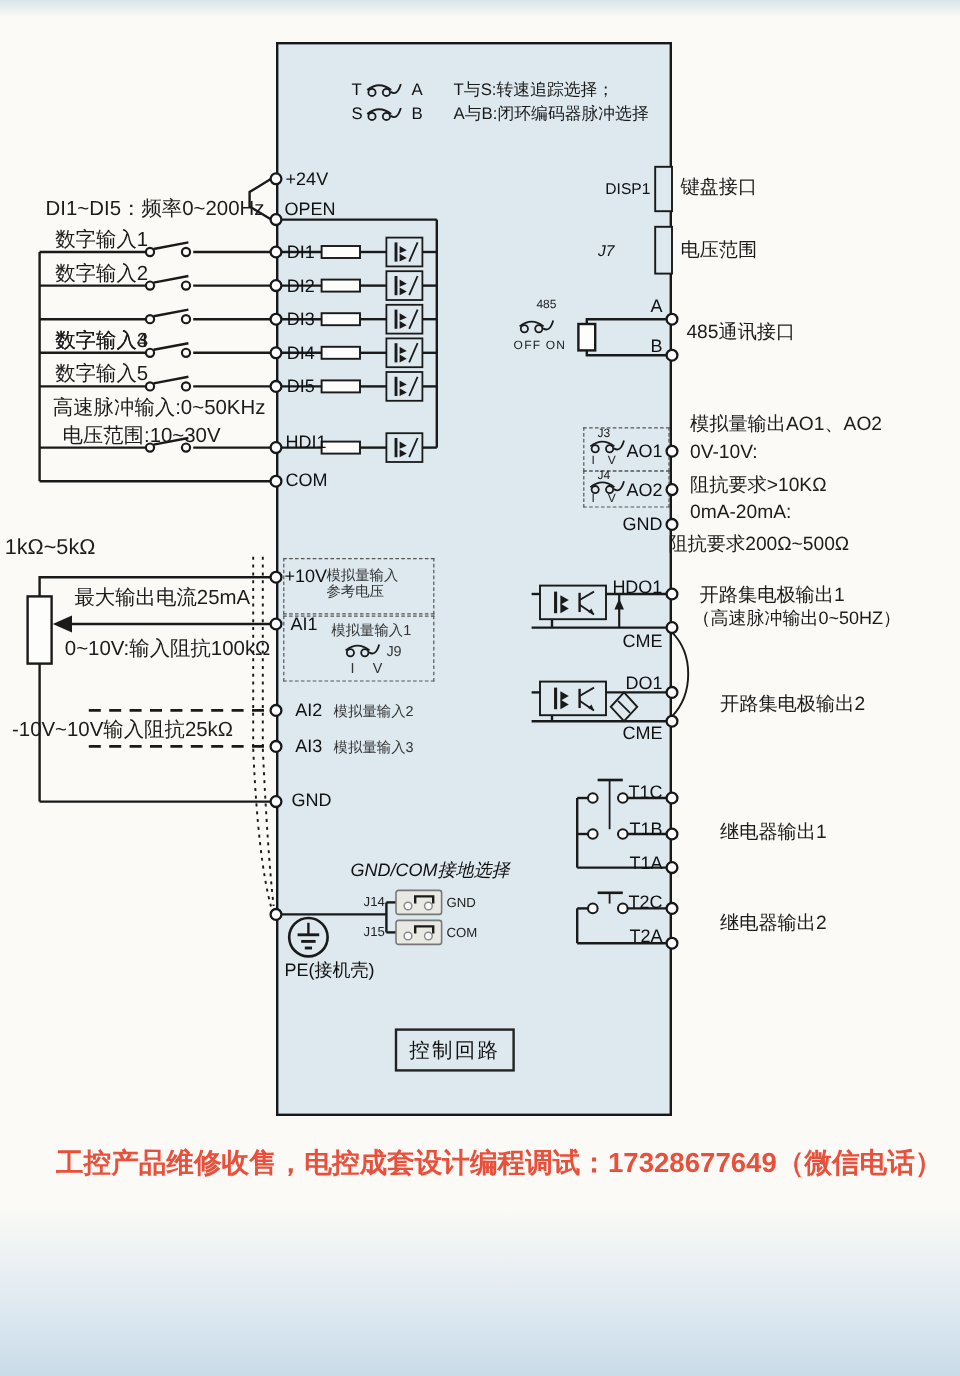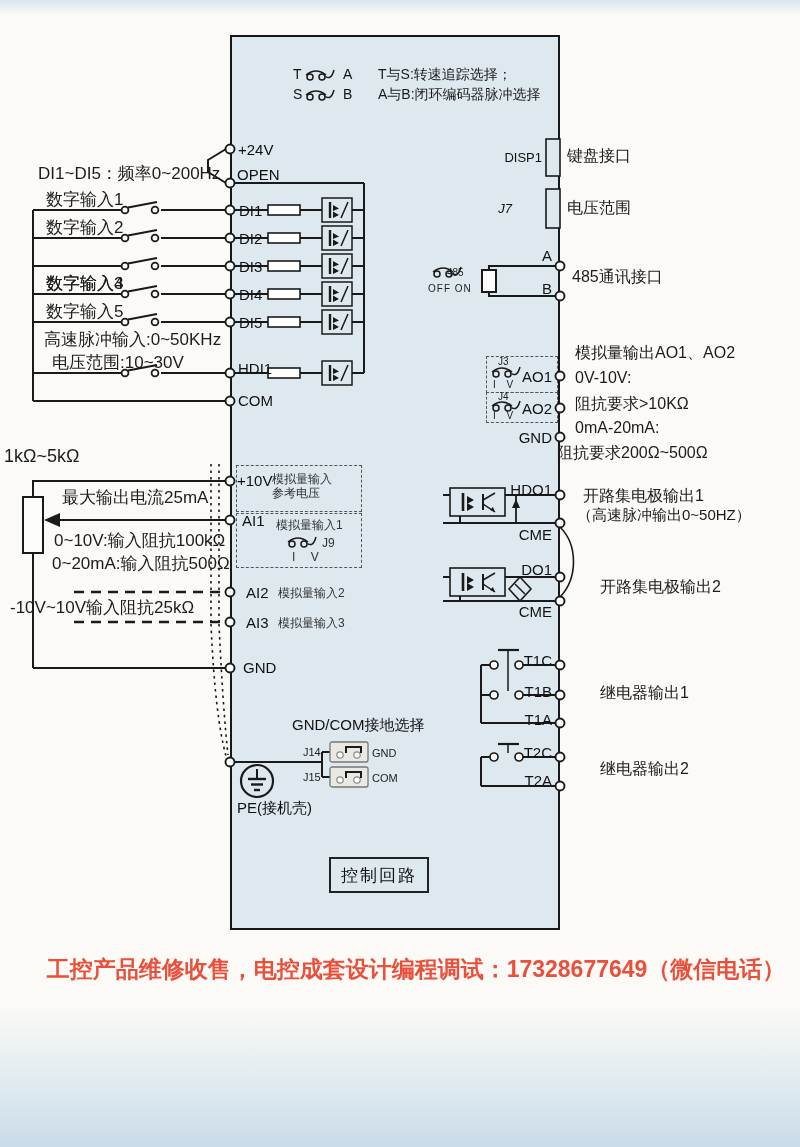--- a/index.html
+++ b/index.html
@@ -282,21 +282,20 @@
   <div class="txt cj" style="left:46px;top:188px;">数字输入1</div>
   <div class="txt cj" style="left:46px;top:216px;">数字输入2</div>
   <div class="txt cj" style="left:46px;top:244px;margin-top:28px;">数字输入3</div>
   <div class="txt cj" style="left:46px;top:272px;">数字输入4</div>
   <div class="txt cj" style="left:46px;top:300px;">数字输入5</div>
   <div class="txt cj" style="left:44px;top:328px;">高速脉冲输入:0~50KHz</div>
   <div class="txt cj" style="left:52px;top:351px;">电压范围:10~30V</div>
   <div class="txt cj" style="left:4px;top:446px;font-size:18px;">1kΩ~5kΩ</div>
   <div class="txt cj" style="left:62px;top:486px;">最大输出电流25mA</div>
   <div class="txt cj" style="left:54px;top:529px;">0~10V:输入阻抗100kΩ</div>
-  <div class="txt cj" style="left:52px;top:552px;">0~20mA:输入阻抗500Ω</div>
   <div class="txt cj" style="left:10px;top:596px;">-10V~10V输入阻抗25kΩ</div>
 
   <div class="txt lbl" style="left:238px;top:141px;">+24V</div>
   <div class="txt lbl" style="left:237px;top:166px;">OPEN</div>
   <div class="txt lbl" style="left:239px;top:202px;">DI1</div>
   <div class="txt lbl" style="left:239px;top:230px;">DI2</div>
   <div class="txt lbl" style="left:239px;top:258px;">DI3</div>
   <div class="txt lbl" style="left:239px;top:286px;">DI4</div>
   <div class="txt lbl" style="left:239px;top:314px;">DI5</div>
   <div class="txt lbl" style="left:238px;top:360px;">HDI1</div>
@@ -307,36 +306,36 @@
   <div class="txt lbl" style="left:246px;top:614px;">AI3</div>
   <div class="txt lbl" style="left:243px;top:659px;">GND</div>
 
   <div class="txt small" style="left:272px;top:471px;">模拟量输入</div>
   <div class="txt small" style="left:272px;top:485px;">参考电压</div>
   <div class="txt small" style="left:276px;top:517px;">模拟量输入1</div>
   <div class="txt small" style="left:322px;top:536px;">J9</div>
   <div class="txt small" style="left:292px;top:550px;letter-spacing:6px;">I V</div>
   <div class="txt small" style="left:278px;top:585px;">模拟量输入2</div>
   <div class="txt small" style="left:278px;top:615px;">模拟量输入3</div>
-  <div class="txt lbl" style="left:292px;top:716px;">GND/COM接地选择</div>
+  <div class="txt lbl" style="left:292px;top:716px;font-style:italic;">GND/COM接地选择</div>
   <div class="txt tiny" style="left:303px;top:746px;font-size:11px;">J14</div>
   <div class="txt tiny" style="left:372px;top:747px;font-size:11px;">GND</div>
   <div class="txt tiny" style="left:303px;top:771px;font-size:11px;">J15</div>
   <div class="txt tiny" style="left:372px;top:772px;font-size:11px;">COM</div>
   <div class="txt lbl" style="left:237px;top:799px;">PE(接机壳)</div>
   <div id="controlbox">
       <span>控制回路</span>
     </div>
 
   <div class="txt lbl lblR" style="left:498px;top:150px;width:44px;font-size:13px;">DISP1</div>
   <div class="txt cjs" style="left:567px;top:146px;">键盘接口</div>
   <div class="txt lbl lblR" style="left:488px;top:201px;width:24px;font-size:13px;font-style:italic;">J7</div>
   <div class="txt cjs" style="left:567px;top:198px;">电压范围</div>
 
-  <div class="txt tiny" style="left:447px;top:267px;">485</div>
+  <div class="txt tiny" style="left:447px;top:249px;">485</div>
   <div class="txt tiny" style="left:428px;top:283px;letter-spacing:1px;">OFF ON</div>
   <div class="txt lbl lblR" style="left:530px;top:247px;width:22px;">A</div>
   <div class="txt lbl lblR" style="left:530px;top:280px;width:22px;">B</div>
   <div class="txt cjs" style="left:572px;top:267px;">485通讯接口</div>
 
   <div class="txt cjs" style="left:575px;top:343px;">模拟量输出AO1、AO2</div>
   <div class="txt cjs" style="left:575px;top:369px;">0V-10V:</div>
   <div class="txt cjs" style="left:575px;top:394px;">阻抗要求&gt;10KΩ</div>
   <div class="txt cjs" style="left:575px;top:419px;">0mA-20mA:</div>
   <div class="txt cjs" style="left:557px;top:443px;">阻抗要求200Ω~500Ω</div>

